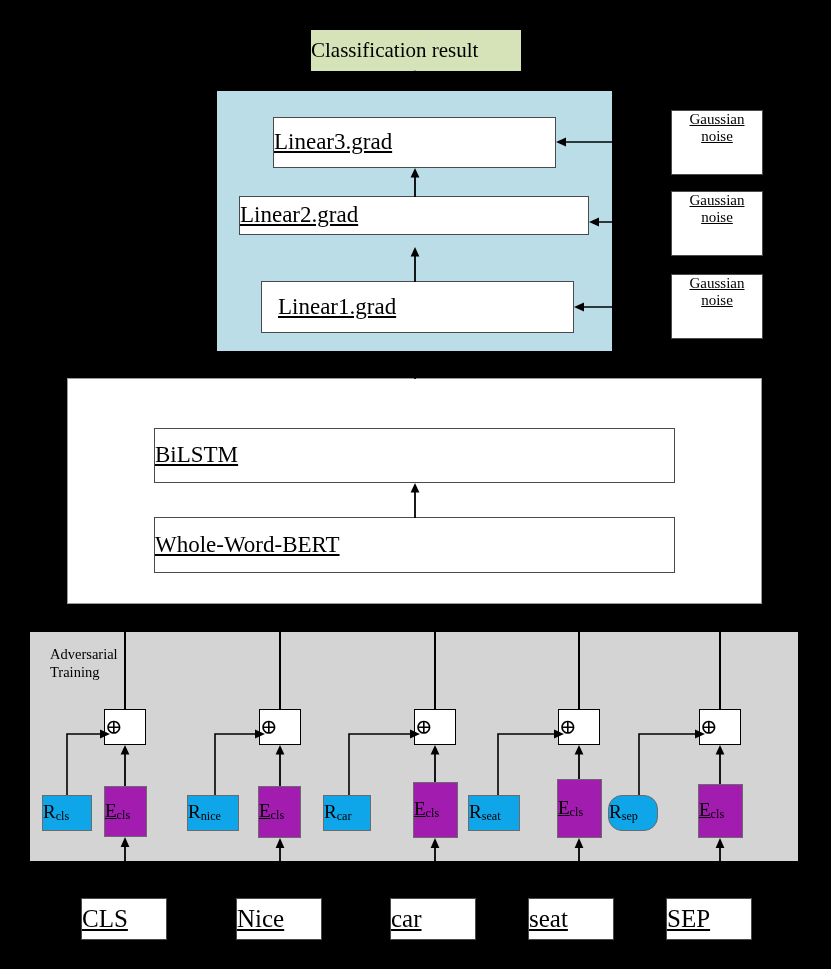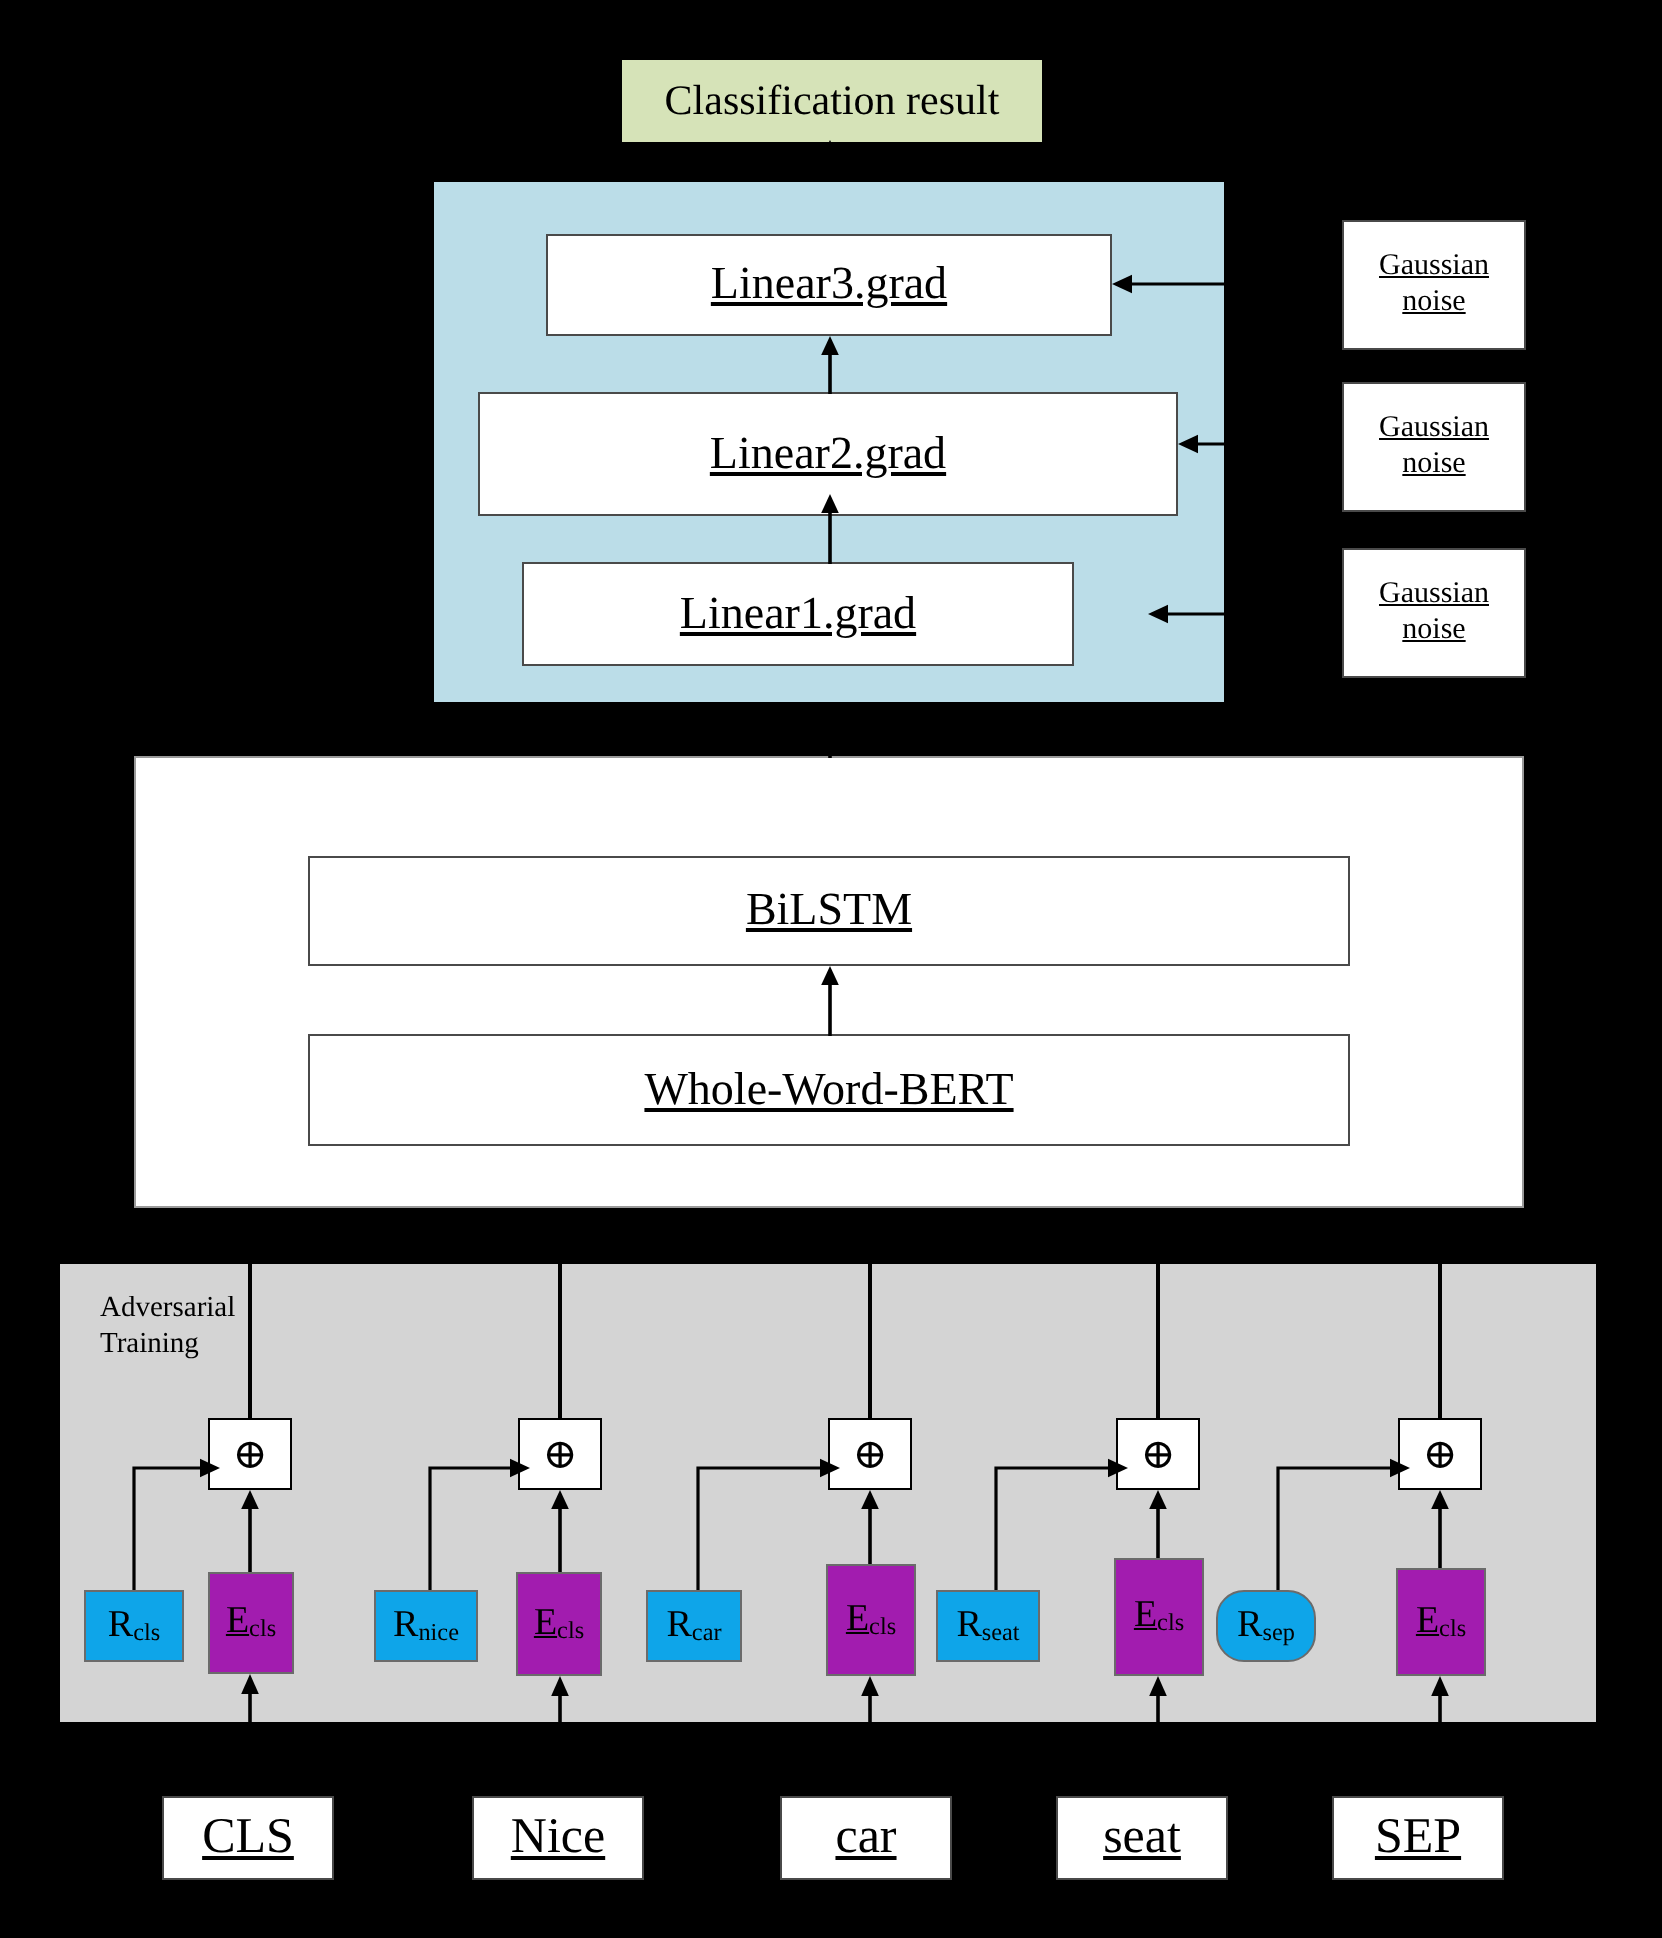--- a/index.html
+++ b/index.html
@@ -3,21 +3,21 @@
 <meta charset="utf-8">
 <style>
   html,body{margin:0;padding:0;background:#000;}
   #root{
     position:relative;width:831px;height:969px;background:#000;
     font-family:"Liberation Serif","DejaVu Serif",serif;
     overflow:hidden;
   }
   .abs{position:absolute;box-sizing:border-box;}
   .box{
-    display:flex;align-items:center;justify-content:center;
+    display:flex;align-items:center;
     text-align:center;line-height:1.15;color:#000;
   }
   .wbox{background:#fff;border:1.4px solid #4a4a4a;text-decoration:underline;}
   .panel-blue{background:#bbdde8;}
   .panel-white{background:#fff;border:1px solid #9a9a9a;}
   .panel-gray{background:#d4d4d4;}
   .rbox{background:#0ea5e9;border:1.4px solid #6b6b6b;}
   .ebox{background:#a21caf;border:1.4px solid #6b6b6b;text-decoration:underline;}
   .xorbox{background:#fff;border:1.8px solid #000;}
   .line{background:#000;}
@@ -42,25 +42,25 @@
     <line x1="7" y1="23" x2="7" y2="7" stroke="#000" stroke-width="1.8"></line>
     <polygon class="arrowhead" points="7,0 2.6,9 11.4,9"></polygon>
   </svg>
 
   <div class="abs panel-blue" style="left:217px;top:91px;width:395px;height:260px;"></div>
 
   <div class="abs box wbox" style="left:273px;top:117px;width:283px;height:51px;font-size:23px;">
     <span>Linear3.grad</span>
   </div>
 
-  <div class="abs box wbox" style="left:239px;top:196px;width:350px;height:62px;font-size:23px;">
+  <div class="abs box wbox" style="left:239px;top:196px;width:350px;height:39px;font-size:23px;">
     <span>Linear2.grad</span>
   </div>
 
-  <div class="abs box wbox" style="left:261px;top:281px;width:276px;height:52px;font-size:23px;">
+  <div class="abs box wbox" style="left:261px;top:281px;width:313px;height:52px;font-size:23px;padding-left:16px;">
     <span>Linear1.grad</span>
   </div>
 
   <svg class="abs" style="left:408px;top:168px;width:14px;height:29px;">
     <line x1="7" y1="29" x2="7" y2="7" stroke="#000" stroke-width="1.8"></line>
     <polygon class="arrowhead" points="7,0 2.6,9.5 11.4,9.5"></polygon>
   </svg>
 
   <svg class="abs" style="left:408px;top:247px;width:14px;height:35px;">
     <line x1="7" y1="35" x2="7" y2="7" stroke="#000" stroke-width="1.8"></line>

